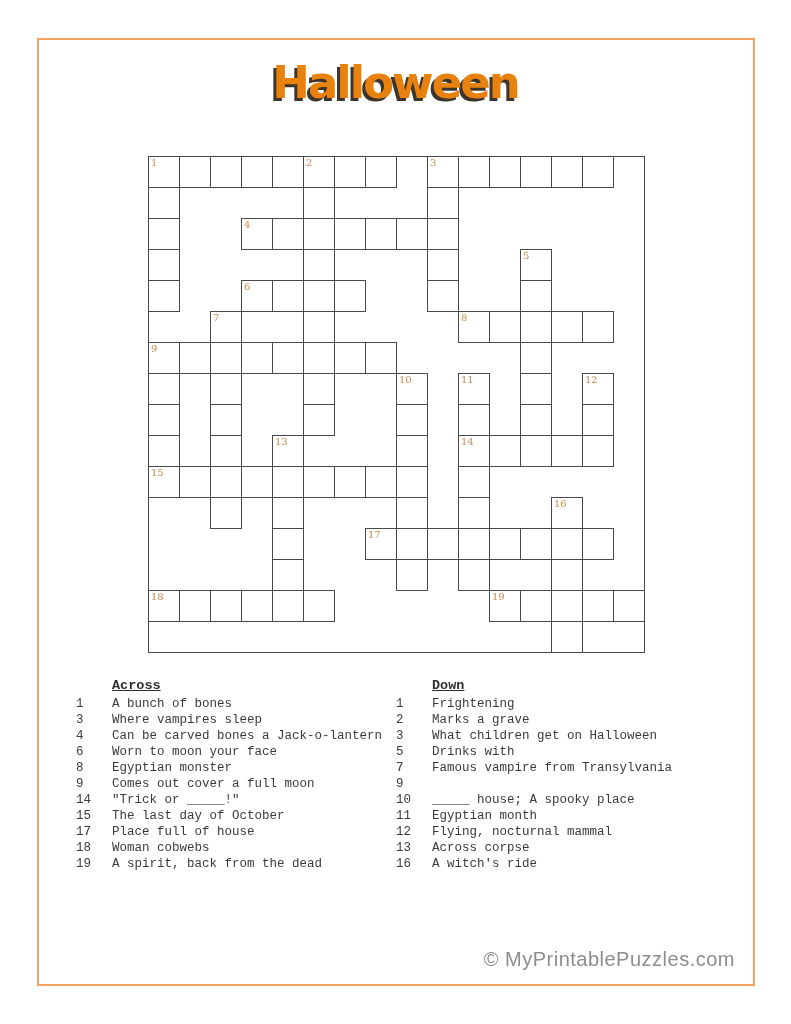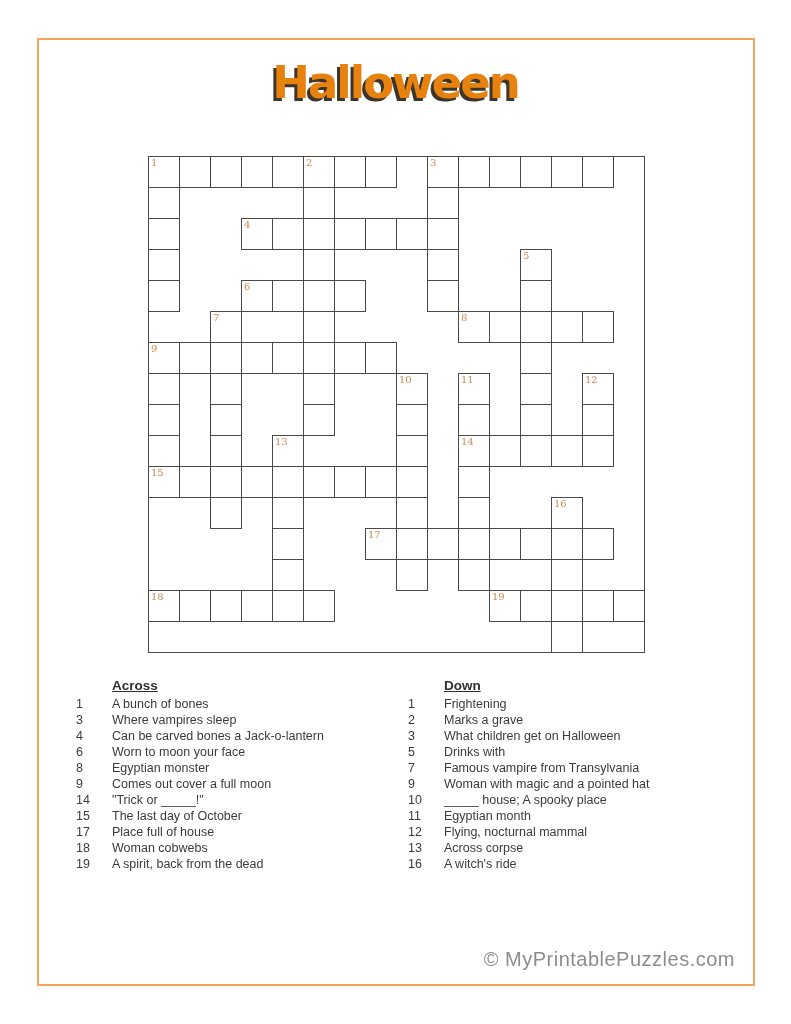--- a/index.html
+++ b/index.html
@@ -36,22 +36,22 @@
     border: 1px solid #4a4a4a; box-sizing: border-box;
     background: #ffffff;
   }
   .cellnum {
     position: absolute; left: 2px; top: 0px;
     font-family: "DejaVu Serif", serif;
     font-size: 10px; line-height: 12px;
     color: #c98a50;
   }
   .clue-col { position: absolute; top: 678px; }
-  .clue-col.across { left: 76px; }
-  .clue-col.down  { left: 408px; }
+  .clue-col.across { left: 76px; font-family: Liberation Mono, monospace; }
+  .clue-col.down  { left: 396px; font-family: Liberation Mono, monospace; }
   .clues-head {
     margin: 0 0 3px 36px;
     font-size: 13.5px; font-weight: bold;
     text-decoration: underline;
     color: #2f2f2f;
   }
   .clue-row { display: flex; line-height: 16px; font-size: 12.5px; color: #3b3b3b; }
   .clue-num { flex: none; width: 36px; }
   .clue-text { white-space: nowrap; }
   .footer {
@@ -291,21 +291,20 @@
       <div class="clue-row">
         <span class="clue-num">5</span>
         <span class="clue-text">Drinks with</span>
       </div>
       <div class="clue-row">
         <span class="clue-num">7</span>
         <span class="clue-text">Famous vampire from Transylvania</span>
       </div>
       <div class="clue-row">
         <span class="clue-num">9</span>
-        <span class="clue-text">Woman with magic and a pointed hat</span>
       </div>
       <div class="clue-row">
         <span class="clue-num">10</span>
         <span class="clue-text">_____ house; A spooky place</span>
       </div>
       <div class="clue-row">
         <span class="clue-num">11</span>
         <span class="clue-text">Egyptian month</span>
       </div>
       <div class="clue-row">

